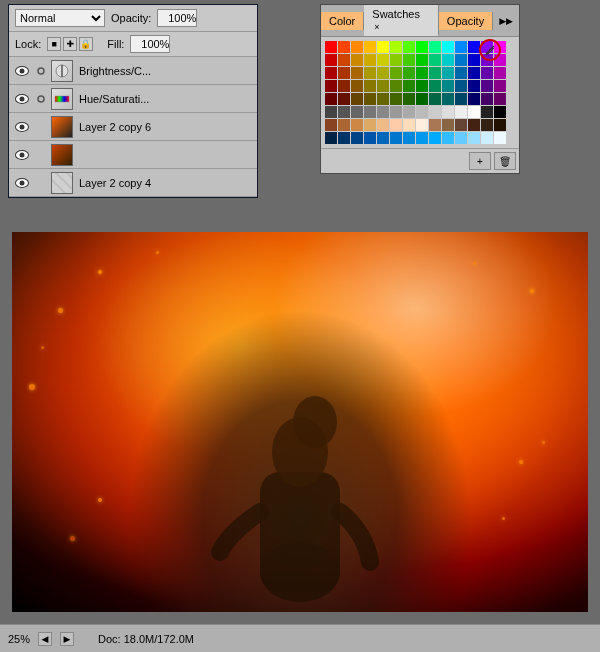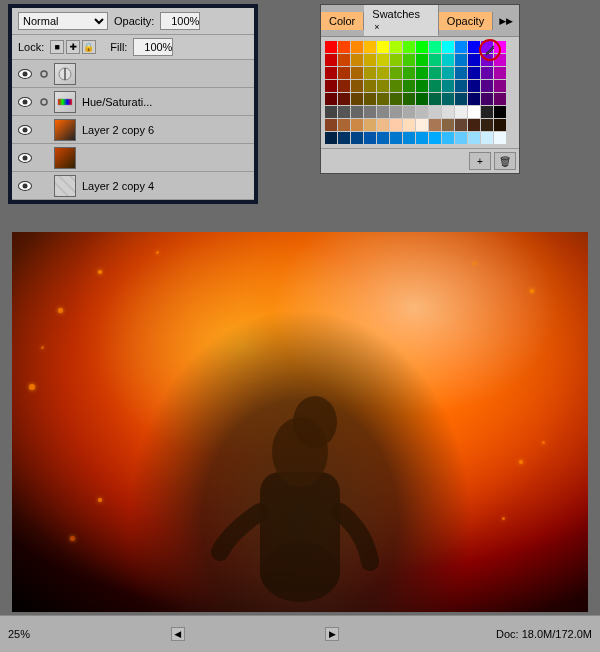--- a/index.html
+++ b/index.html
@@ -13,21 +13,21 @@
       position: relative;
     }
 
     
     .layers-panel {
       position: absolute;
       top: 4px;
       left: 8px;
       width: 250px;
       background: #b0b0b0;
-      border: 4px solid #0f172a;
+      border: 1px solid #0f172a;
     }
 
     .layers-top-bar {
       background: #c8c8c8;
       padding: 4px 6px;
       display: flex;
       align-items: center;
       gap: 6px;
       border-bottom: 1px solid #999;
     }
@@ -359,28 +359,27 @@
       background: #ff8800;
       box-shadow: 0 0 4px #ffaa00;
     }
 
     
     .bottom-bar {
       position: absolute;
       bottom: 0;
       left: 0;
       right: 0;
-      height: 37px;
+      height: 28px;
       background: #b0b0b0;
       border-top: 1px solid #888;
       display: flex;
       align-items: center;
       padding: 0 8px;
       gap: 8px;
-      justify-content: space-between;
     }
 
     .zoom-level {
       font-size: 11px;
       color: #000;
     }
 
     .doc-info {
       font-size: 11px;
       color: #000;
@@ -433,20 +432,21 @@
         <svg width="10" height="10">
             <circle cx="5" cy="5" r="3" fill="none" stroke="#555" stroke-width="1.5"></circle>
           </svg>
       </div>
       <div class="layer-thumb thumb-adjustment">
         <svg width="16" height="16">
             <circle cx="8" cy="8" r="6" fill="#e0e0e0" stroke="#888" stroke-width="1"></circle>
             <line x1="8" y1="2" x2="8" y2="14" stroke="#555" stroke-width="1.5"></line>
           </svg>
       </div>
+      <span class="layer-name">Brightness/C...</span>
     </div>
 
     <div class="layer-row">
       <div class="layer-eye">
         <div class="eye-icon"></div>
       </div>
       <div class="layer-link">
         <svg width="10" height="10">
             <circle cx="5" cy="5" r="3" fill="none" stroke="#555" stroke-width="1.5"></circle>
           </svg>

